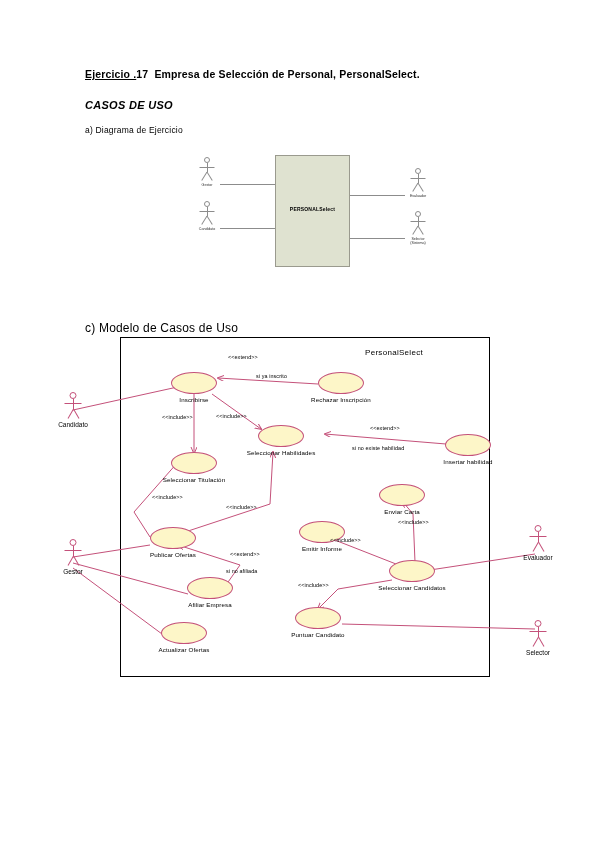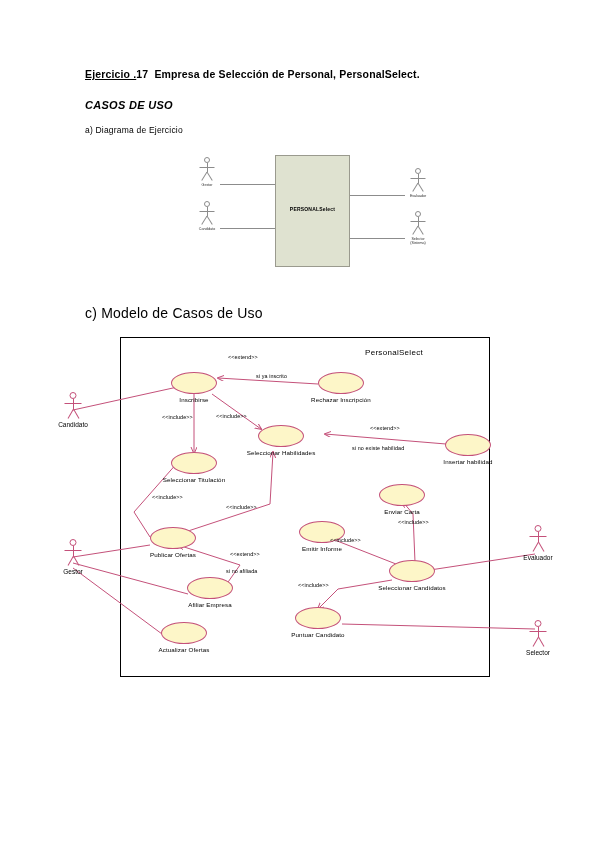--- a/index.html
+++ b/index.html
@@ -43,22 +43,22 @@
   }
   .sec-a {
     position: absolute;
     left: 85px; top: 125px;
     font-size: 8.5px;
     letter-spacing: .2px;
     white-space: nowrap;
   }
   .sec-c {
     position: absolute;
-    left: 85px; top: 305px;
-    font-size: 14px;
+    left: 85px; top: 321px;
+    font-size: 12px;
     letter-spacing: .2px;
     white-space: nowrap;
   }
 
   
   #context-diagram {
     position: absolute;
     left: 180px; top: 145px;
     width: 290px; height: 135px;
   }

